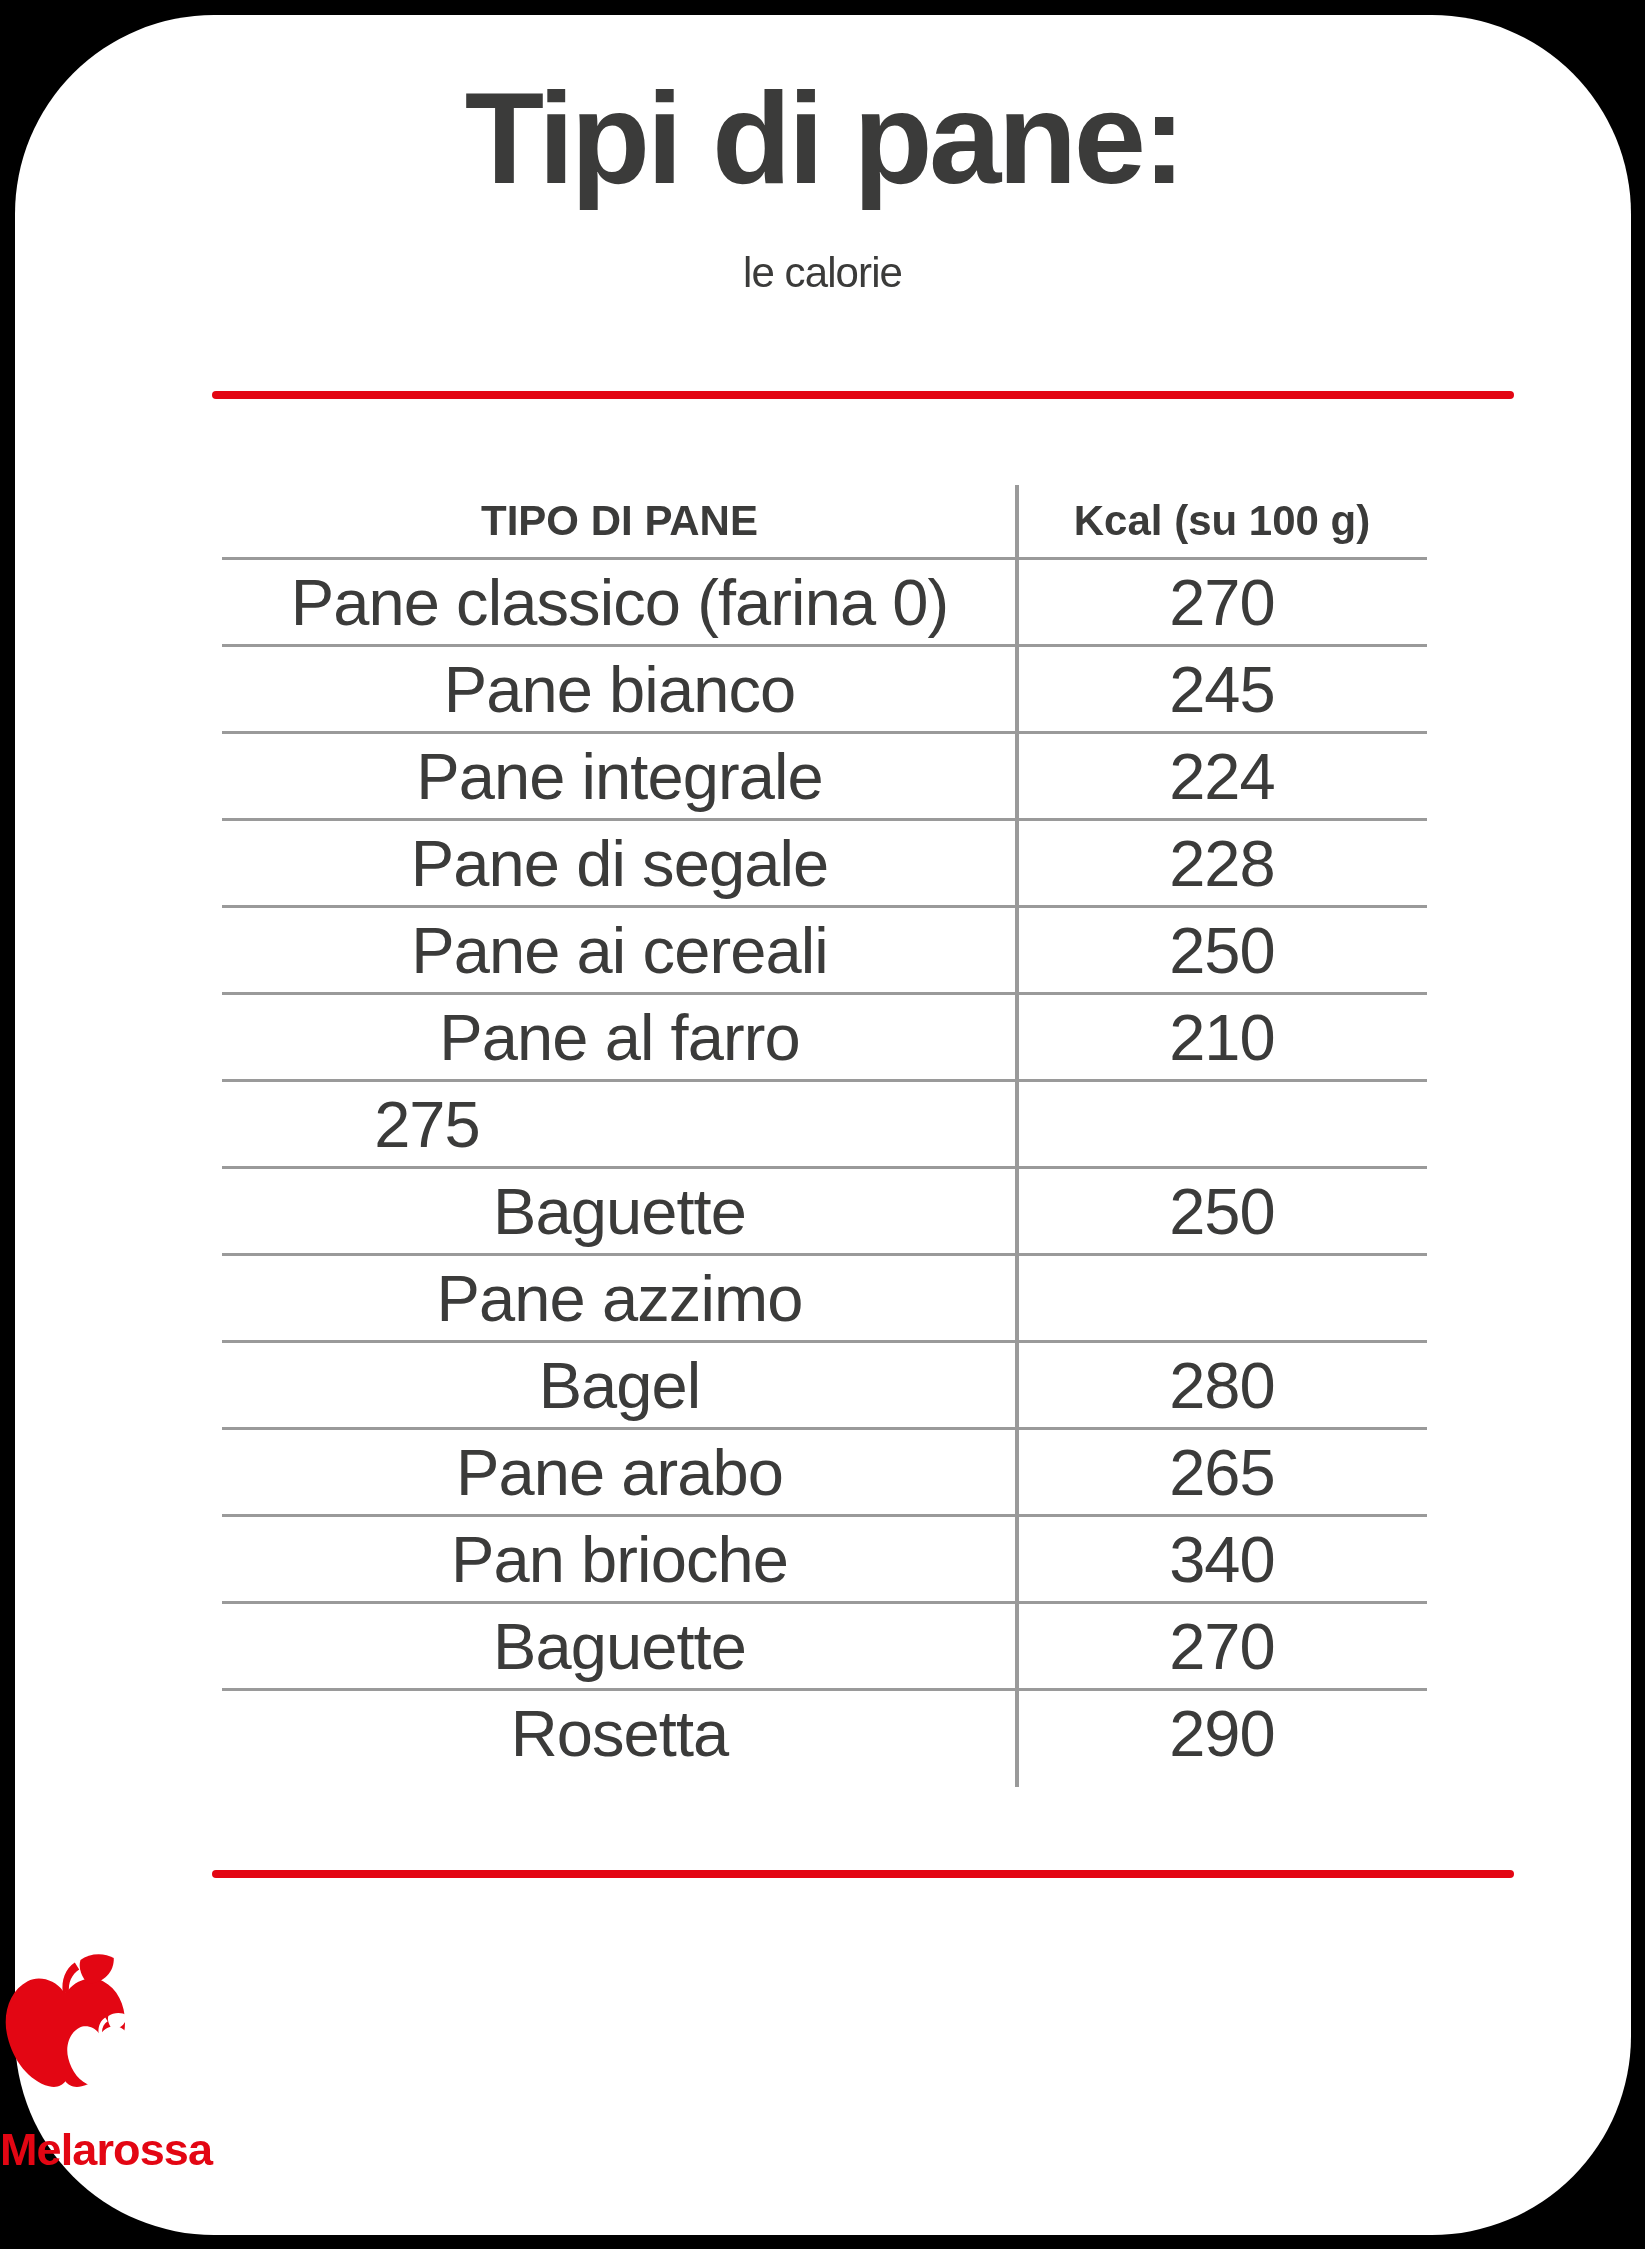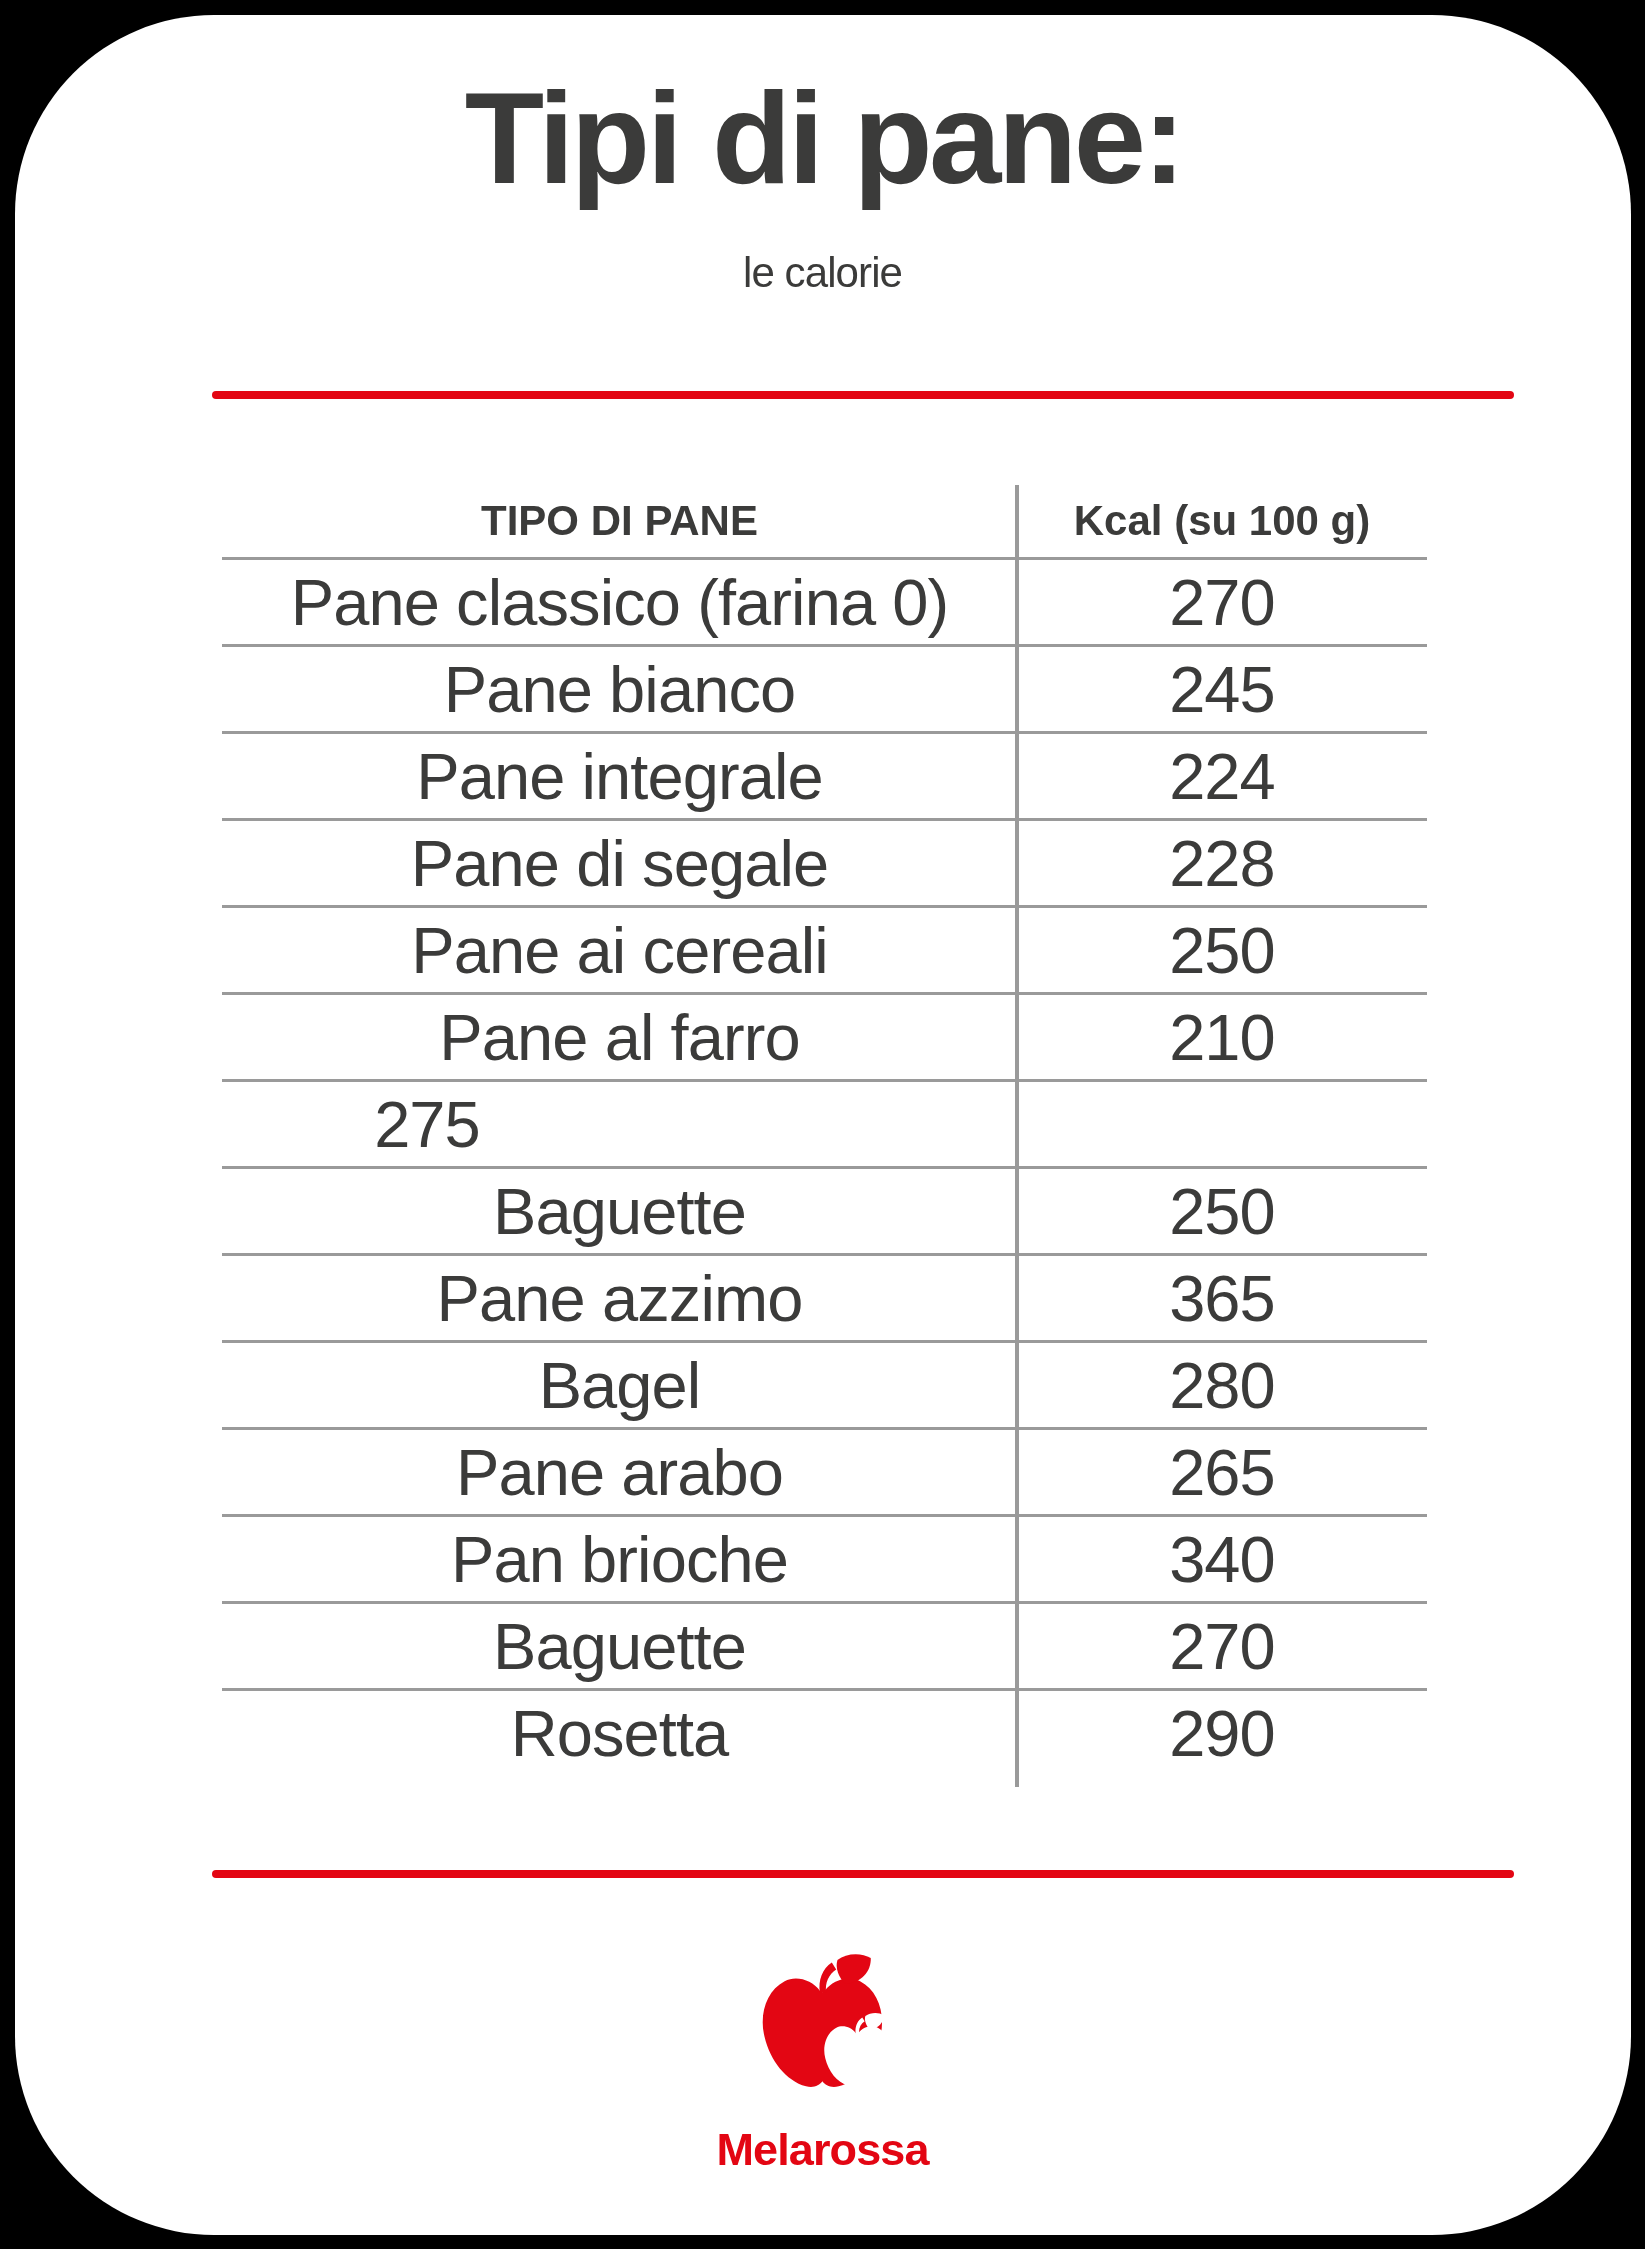--- a/index.html
+++ b/index.html
@@ -51,21 +51,21 @@
   .name-cell{width:795px;text-align:center;}
   .kcal-cell{width:410px;text-align:center;}
   .trow .name-cell,.trow .kcal-cell{font-size:65px;letter-spacing:-0.9px;}
   .vline{
     position:absolute;left:793px;top:0;
     width:3.5px;height:1302px;
     background:var(--divider-gray,#9a9a9a);
   }
   .logo{
     position:absolute;top:1949px;left:0;width:1645px;
-    display:flex;flex-direction:column;align-items:center;
+    display:flex;flex-direction:column;align-items:flex-start;
   }
   .logo svg{width:132px;height:159px;display:block;}
   .brand{
     margin-top:15.6px;
     font-size:45px;font-weight:bold;letter-spacing:-0.9px;
     color:var(--accent-red,#e30613);
   }
 </style>
 </head>
 <body>
@@ -118,21 +118,20 @@
     <div class="cell kcal-cell">275</div>
   </div>
 
   <div class="trow">
     <div class="cell name-cell">Baguette</div>
     <div class="cell kcal-cell">250</div>
   </div>
 
   <div class="trow">
     <div class="cell name-cell">Pane azzimo</div>
-    <div class="cell kcal-cell">365</div>
   </div>
 
   <div class="trow">
     <div class="cell name-cell">Bagel</div>
     <div class="cell kcal-cell">280</div>
   </div>
 
   <div class="trow">
     <div class="cell name-cell">Pane arabo</div>
     <div class="cell kcal-cell">265</div>

